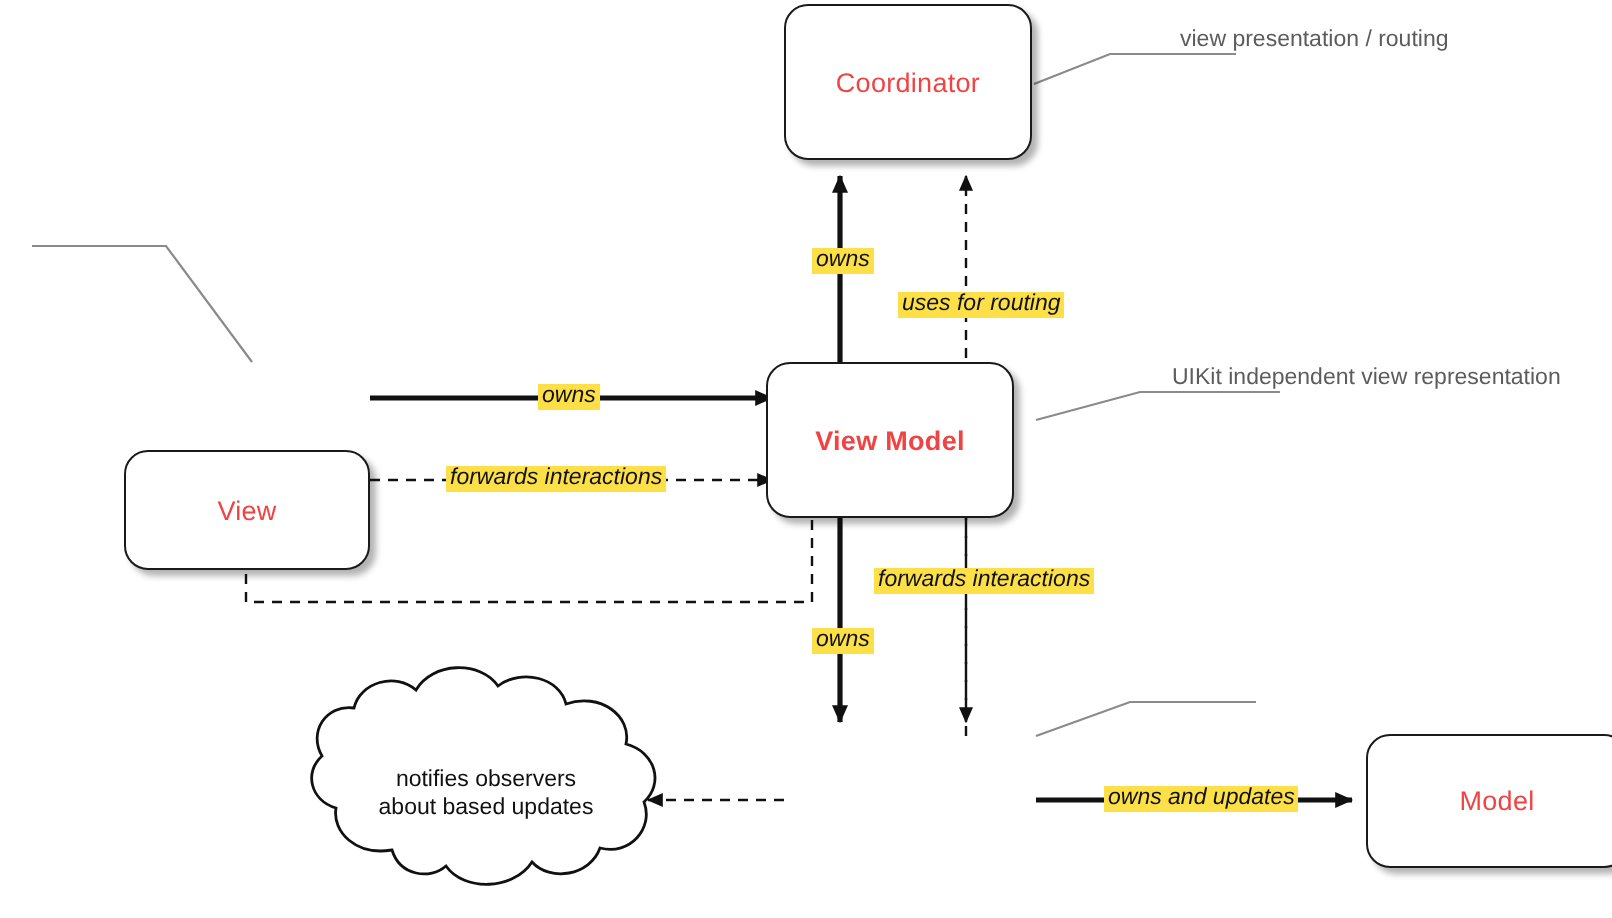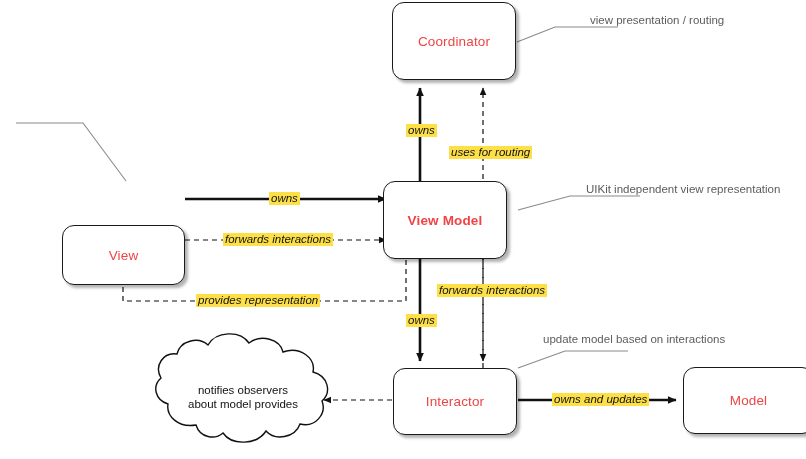--- a/index.html
+++ b/index.html
@@ -163,49 +163,44 @@
   </div>
 
   <div class="node-box" style="left:62px; top:195px; width:123px; height:60px;margin-top:30px;">
     <span class="node-label">View</span>
   </div>
 
   <div class="node-box" style="left:383px; top:181px; width:124px; height:78px;font-weight:bold;">
     <span class="node-label">View Model</span>
   </div>
 
-  <div class="node-box" style="left:393px; top:368px; width:124px; height:67px;">
-    <span class="node-label">Interactor</span>
-  </div>
 
   <div class="node-box" style="left:683px; top:367px; width:131px; height:67px;">
     <span class="node-label">Model</span>
   </div>
 
   <div class="cloud-text" style="left:170px; top:383px; width:146px;">
     <span class="cloud-line">notifies observers</span>
-    <span class="cloud-line">about model provides</span>
+    <span class="cloud-line">about based updates</span>
   </div>
 
   <div class="edge-label" style="left:269px; top:192px;">owns</div>
 
   <div class="edge-label" style="left:223px; top:233px;">forwards interactions</div>
 
-  <div class="edge-label" style="left:196px; top:294px;">provides representation</div>
 
   <div class="edge-label" style="left:406px; top:124px;">owns</div>
 
   <div class="edge-label" style="left:449px; top:146px;">uses for routing</div>
 
   <div class="edge-label" style="left:437px; top:284px;">forwards interactions</div>
 
   <div class="edge-label" style="left:406px; top:314px;">owns</div>
 
   <div class="edge-label" style="left:552px; top:393px;">owns and updates</div>
 
 
   <div class="annotation" style="left:586px; top:183px;">UIKit independent view representation</div>
 
   <div class="annotation" style="left:590px; top:14px;">view presentation / routing</div>
 
-  <div class="annotation" style="left:543px; top:333px;">update model based on interactions</div>
 
 </div>
 
 </body></html>

